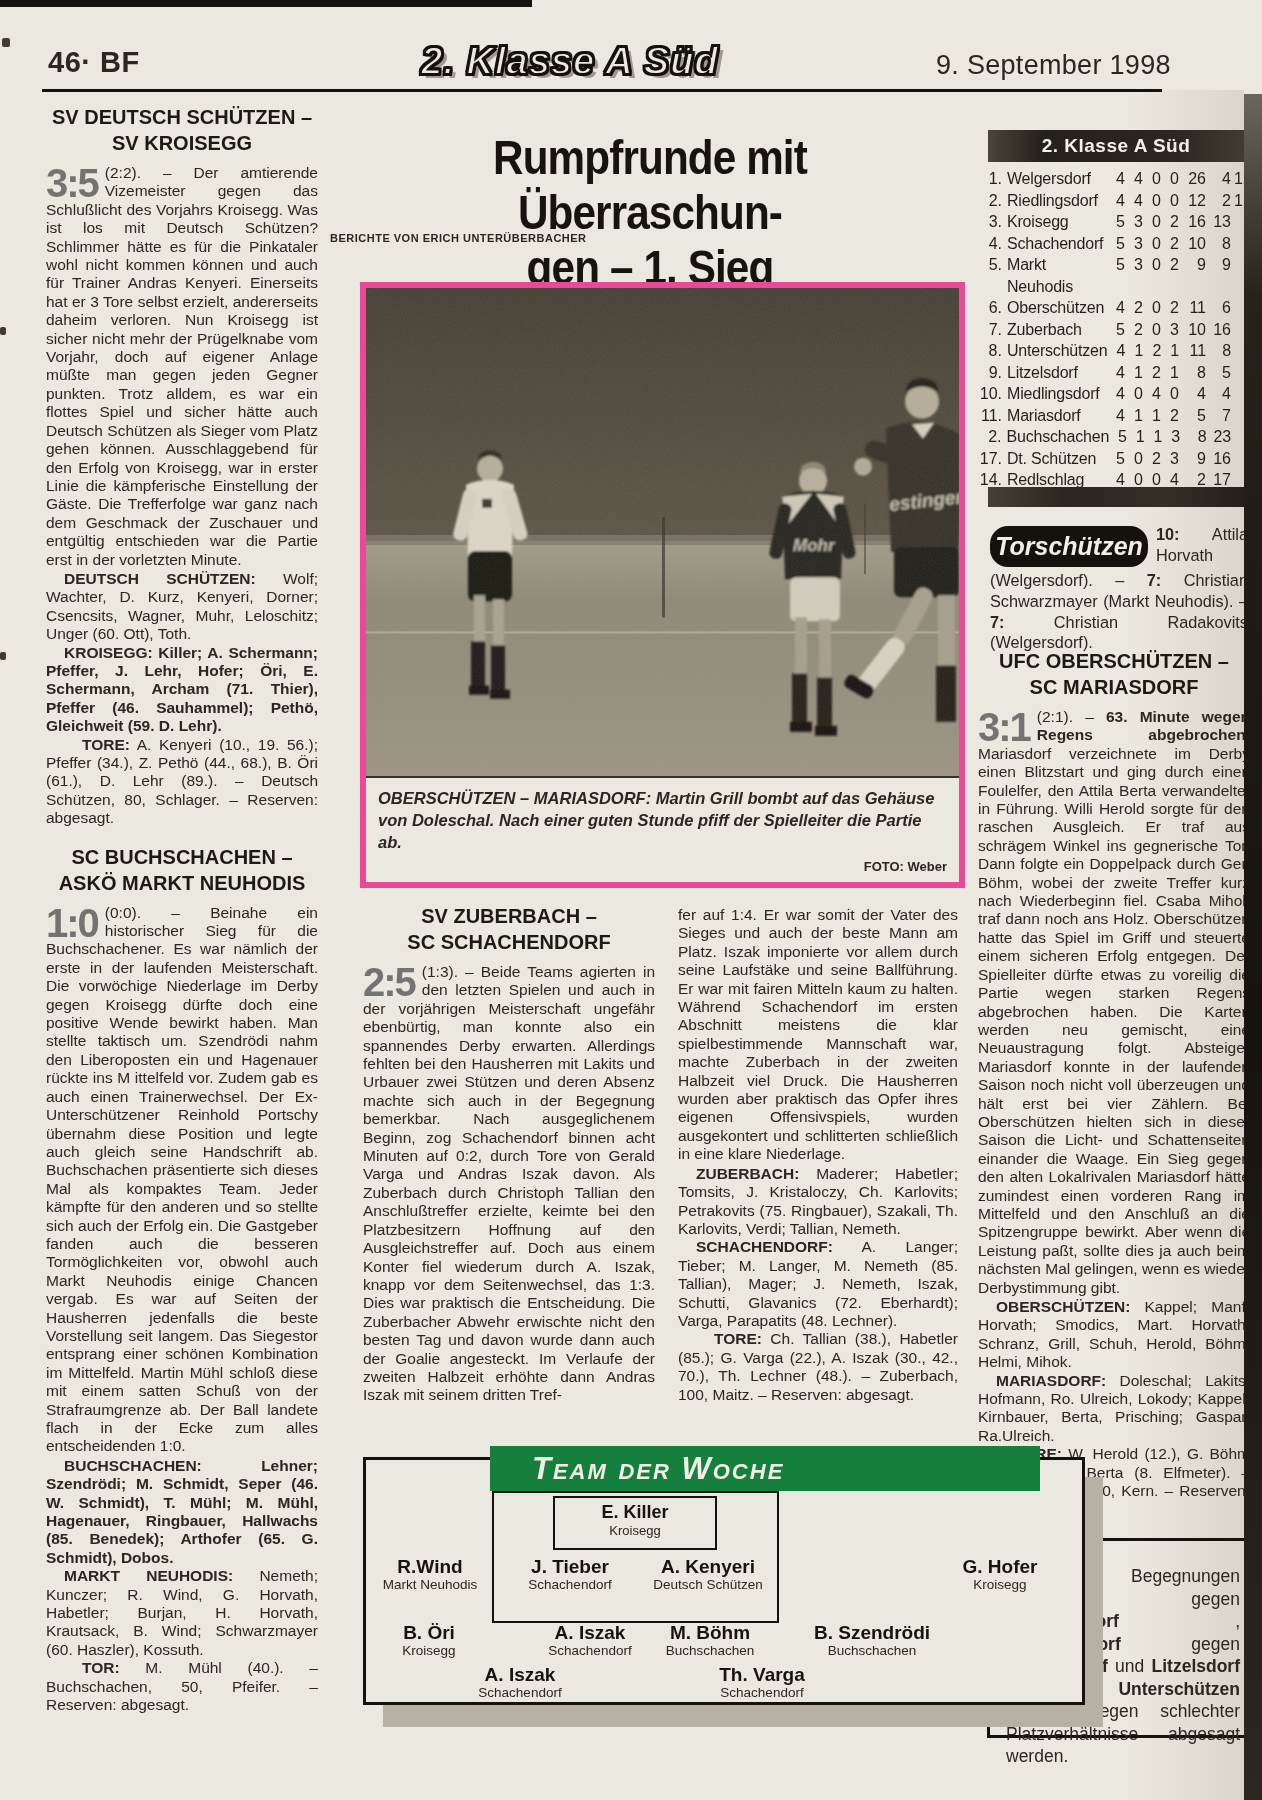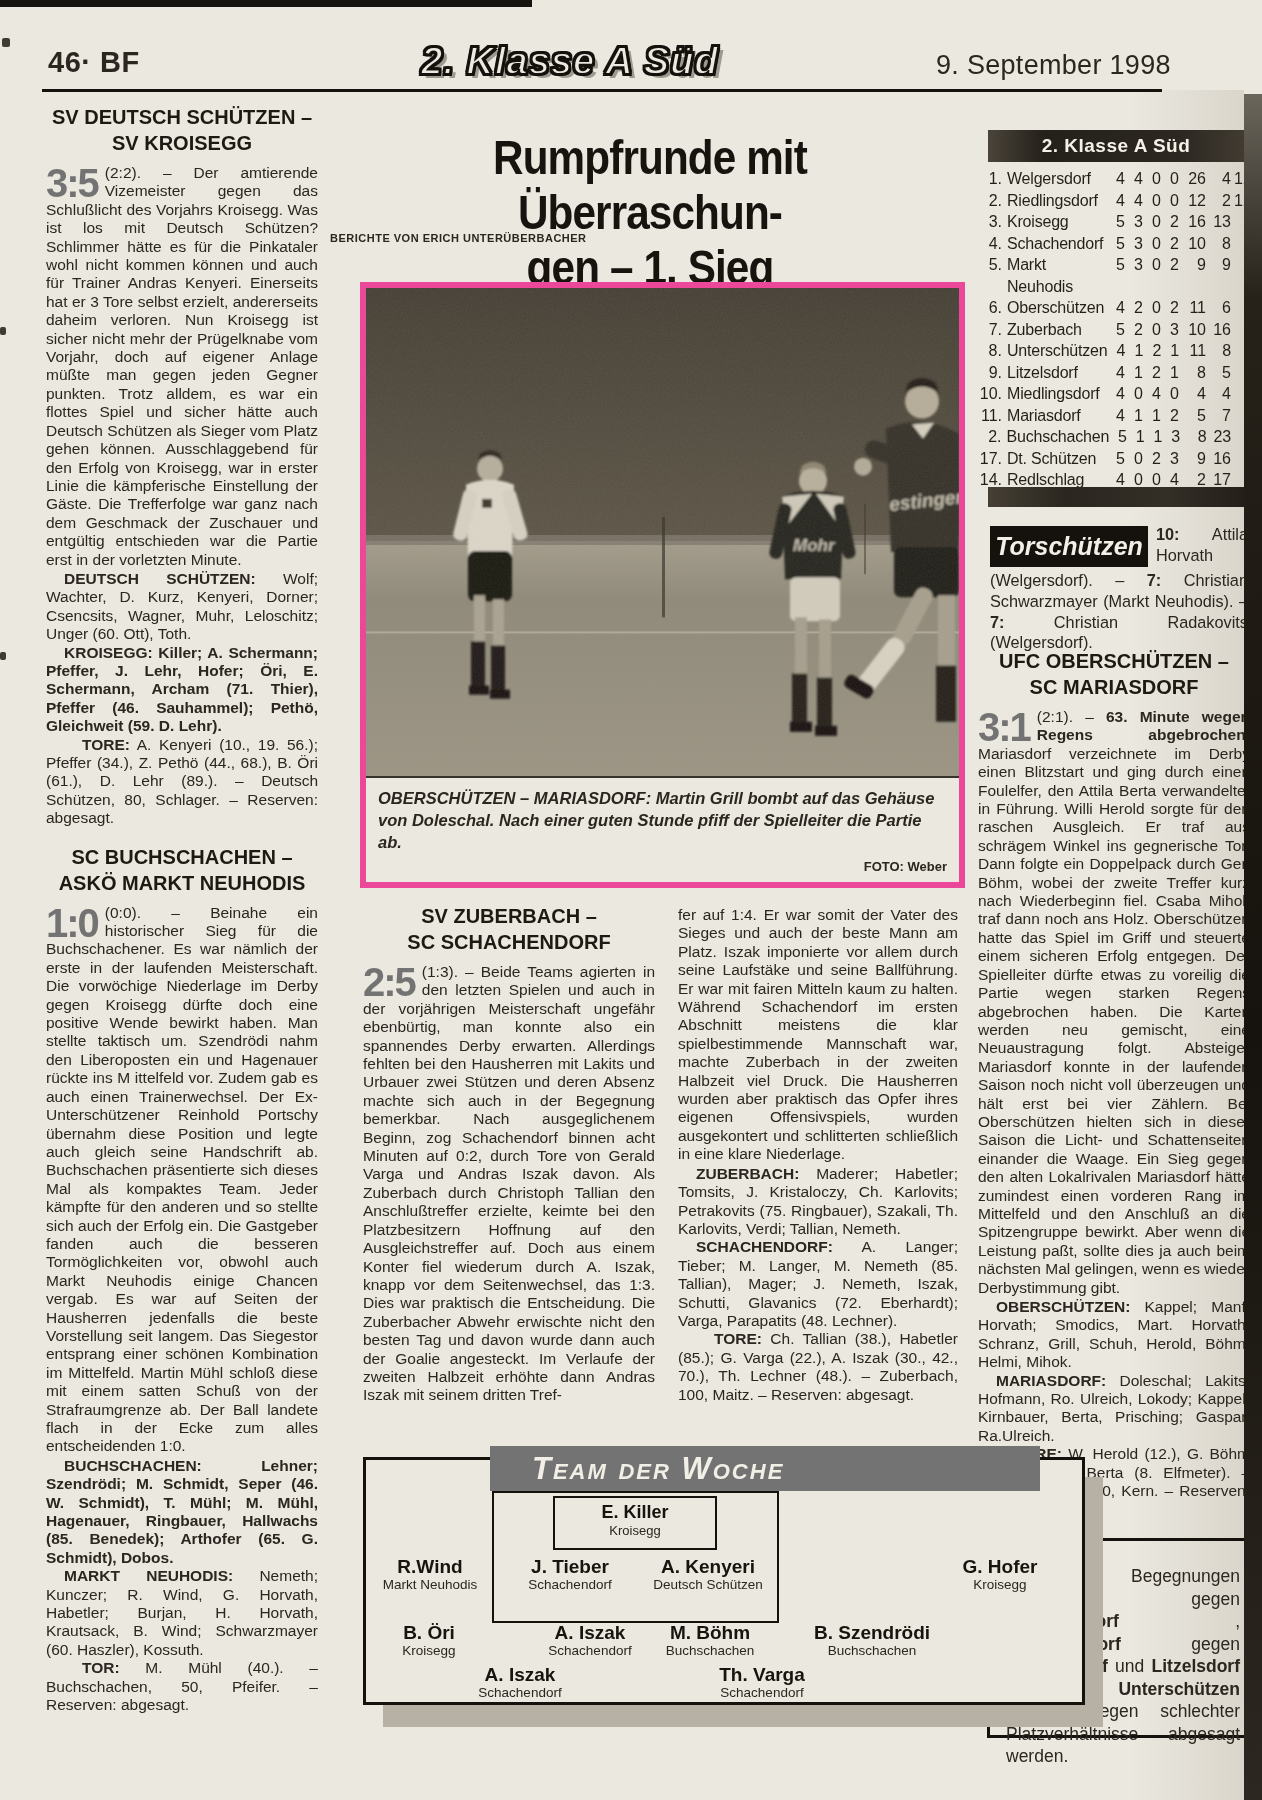--- a/index.html
+++ b/index.html
@@ -45,21 +45,21 @@
   .photo-frame svg{display:block;border-bottom:2px solid #37332a;}
   .photo-caption{padding:9px 12px 6px 12px;font-style:italic;font-weight:bold;
         font-size:16.5px;line-height:22px;text-align:left;}
   .photo-credit{text-align:right;font-size:13px;font-weight:bold;font-style:normal;
         padding:0 12px 8px 0;}
 
   
   .tow-shadow{position:absolute;left:383px;top:1477px;width:720px;height:250px;background:#b6b1a4;}
   .tow-box{position:absolute;left:363px;top:1457px;width:716px;height:242px;
         border:3px solid #15120e;background:#ebe8df;}
-  .tow-band{position:absolute;left:490px;top:1446px;width:550px;height:45px;background:#737373;
+  .tow-band{position:absolute;left:490px;top:1446px;width:550px;height:45px;background:#15803d;
         color:#f2efe6;font-style:italic;font-weight:bold;font-variant:small-caps;
         font-size:31px;letter-spacing:2px;line-height:45px;padding-left:42px;box-sizing:border-box;}
   .tow-penalty{position:absolute;left:492px;top:1491px;width:283px;height:128px;border:2px solid #15120e;}
   .tow-gk{position:absolute;left:553px;top:1496px;width:164px;height:54px;border:2px solid #15120e;
         background:#ebe8df;text-align:center;padding-top:4px;box-sizing:border-box;z-index:5;}
   .tow-entry{position:absolute;width:150px;text-align:center;z-index:6;}
   .tow-name{font-size:19px;font-weight:bold;line-height:21px;color:#17130e;}
   .tow-club{font-size:13.5px;line-height:16px;}
 
   
@@ -74,21 +74,21 @@
   .tgf{width:27px;text-align:right;font-weight:normal;}
   .tga{width:25px;text-align:right;font-weight:normal;}
   .tpts{width:18px;text-align:left;padding-left:3px;font-weight:normal;}
   .thick-bar{position:absolute;left:988px;top:487px;width:256px;height:20px;
         background:linear-gradient(90deg,#453f34,#2b2720 30%,#332e26 70%,#241f19);}
 
   
   .scorers{position:absolute;left:990px;top:524px;width:258px;font-size:16.3px;line-height:20.8px;text-align:justify;}
   .scorers-label{float:left;width:158px;height:41px;margin:2px 8px 3px 0;background:#15120e;
         color:#f2efe6;font-style:italic;font-weight:bold;font-size:25px;
-        display:flex;align-items:center;justify-content:center;}
+        display:flex;align-items:center;justify-content:center;border-radius:18px;}
 
   
   .notice-box{position:absolute;left:987px;top:1538px;width:262px;height:200px;box-sizing:border-box;
         border:3px solid #15120e;padding:24px 6px 0 16px;font-size:17.5px;line-height:22.5px;text-align:justify;}
 </style>
 </head>
 <body>
 
 <div class="page">
 

